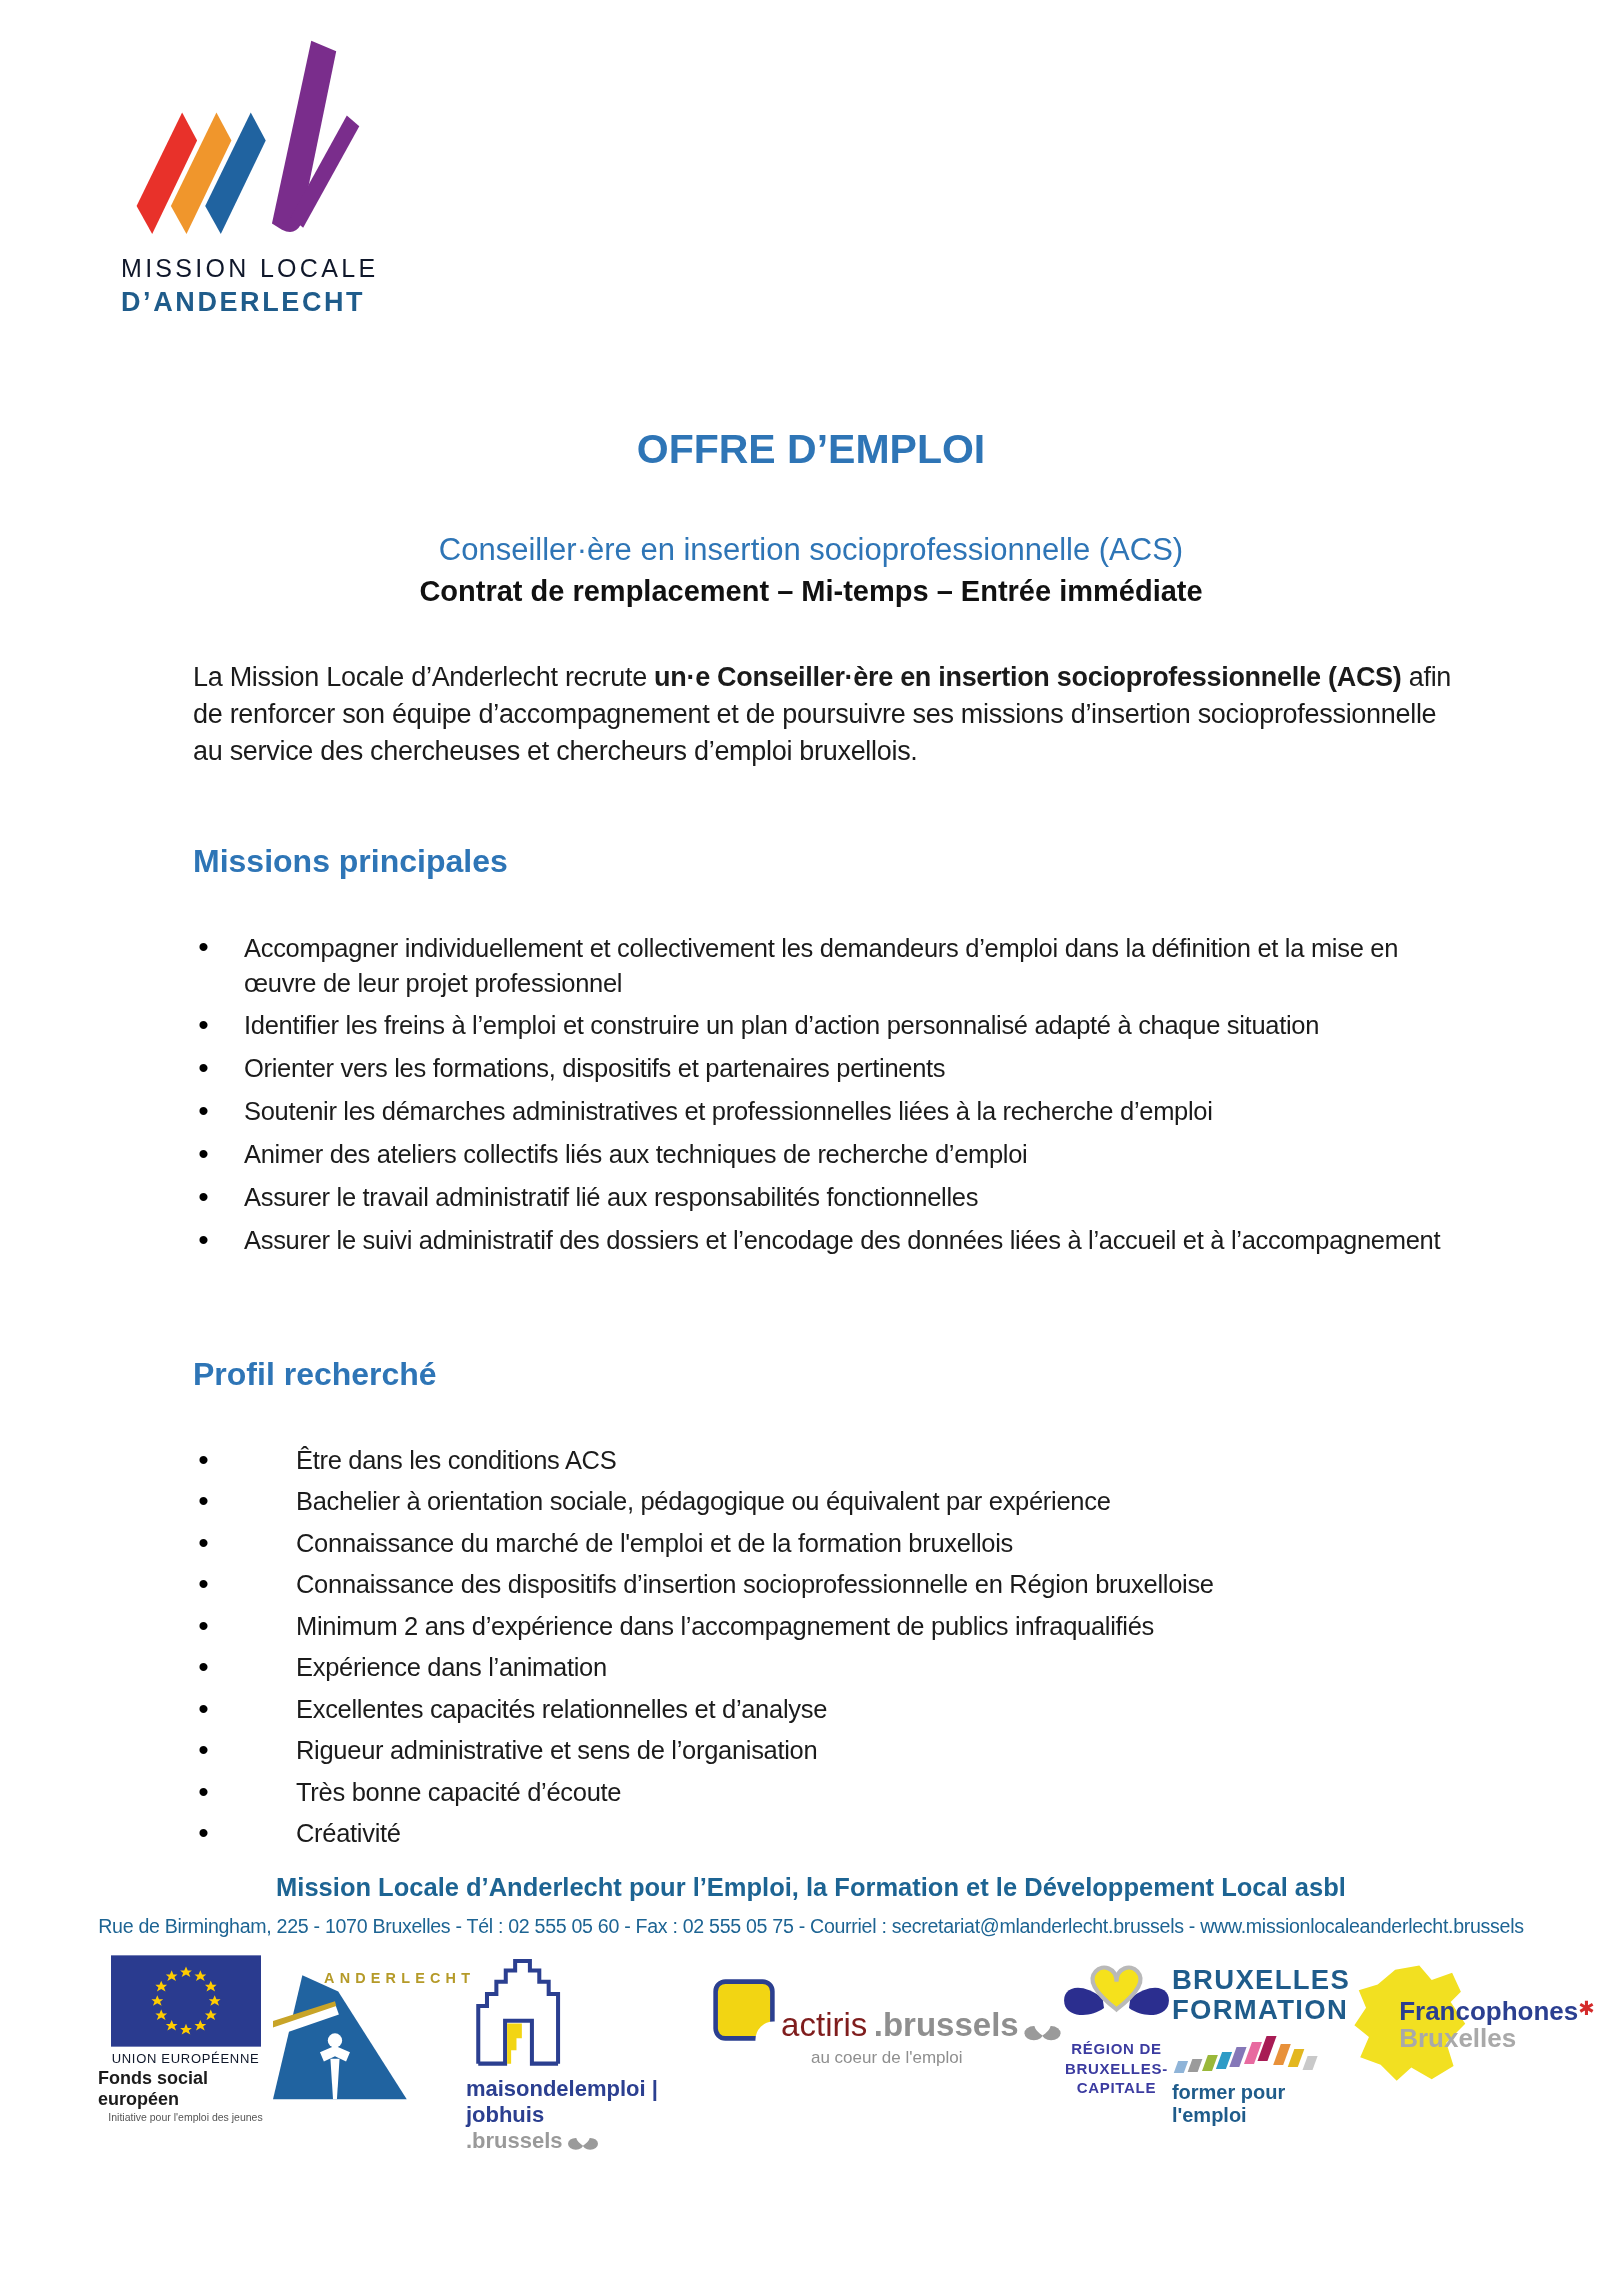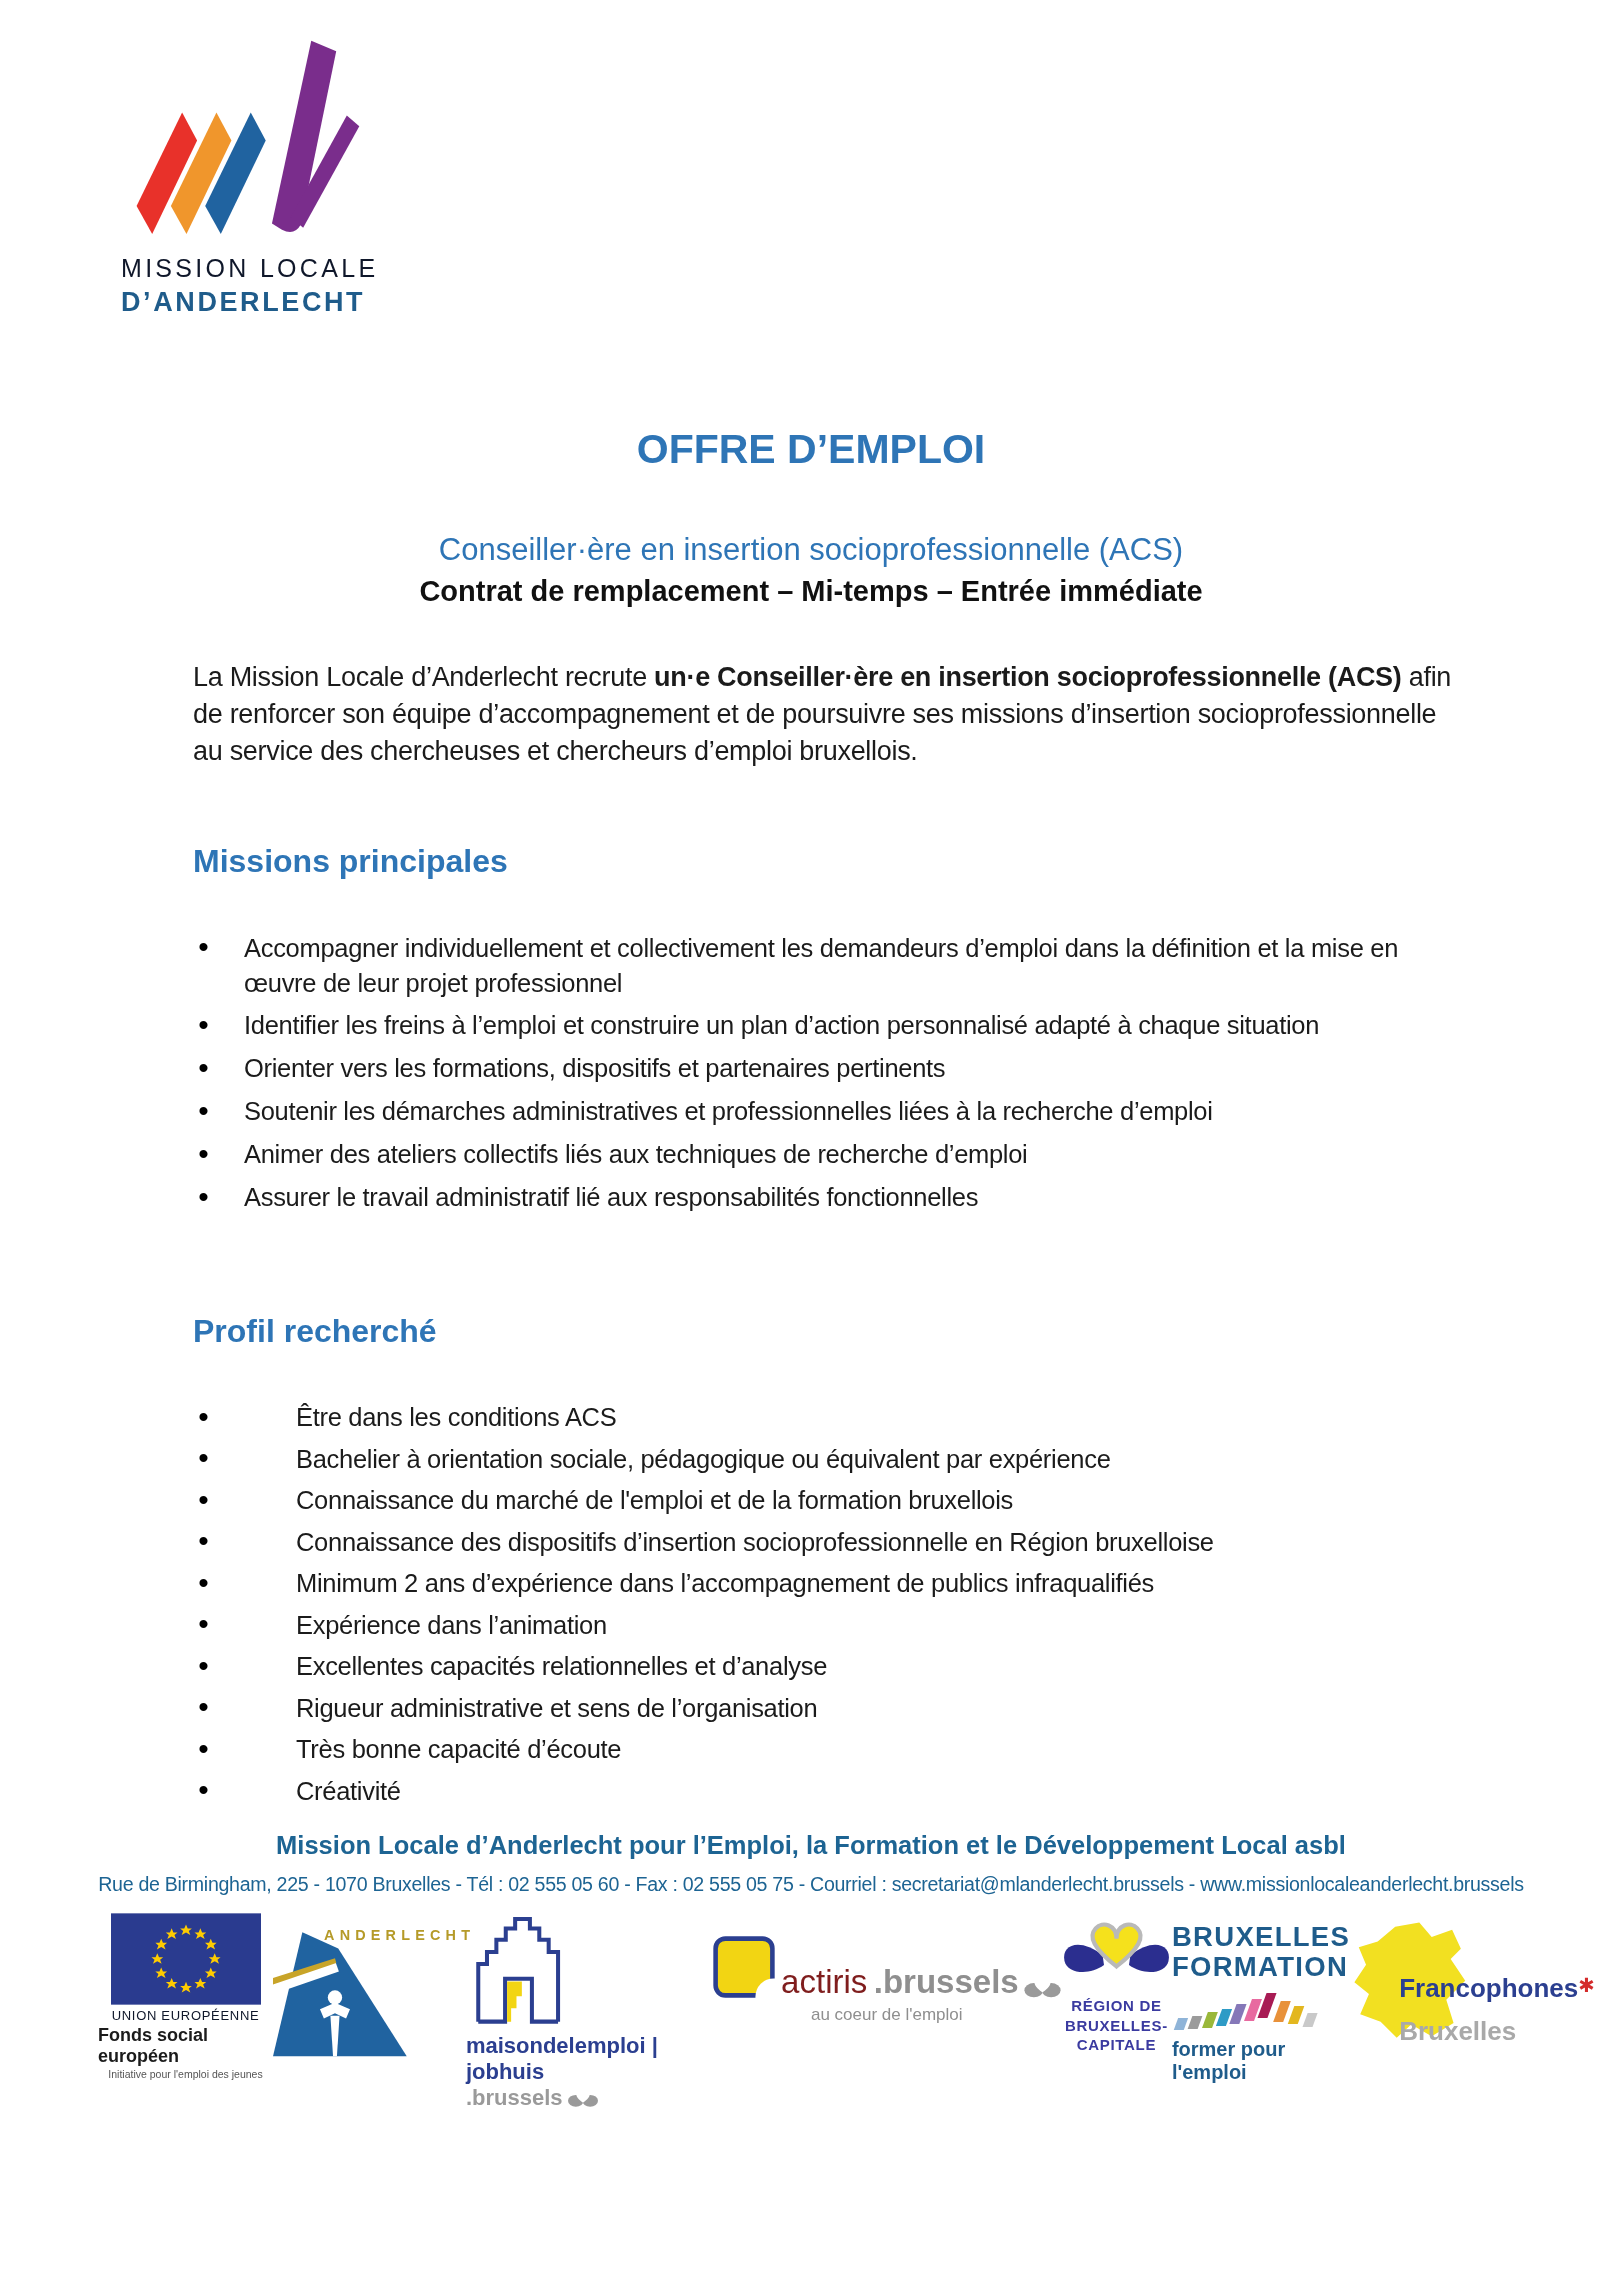--- a/index.html
+++ b/index.html
@@ -50,21 +50,21 @@
   .actiris-tagline{font-size:17px;color:#8f8f8f;margin-top:6.5px;}
   .region-box{display:flex;flex-direction:column;align-items:center;margin-top:5.2px;justify-content:space-between;}
   .region-text{font-size:15px;font-weight:bold;color:#3b3ba0;text-align:center;line-height:19.6px;letter-spacing:0.7px;margin-top:6.5px;}
   .formation-box{display:flex;flex-direction:column;align-items:flex-start;margin-top:9.2px;}
   .formation-title{font-size:27.5px;font-weight:bold;color:#1f5c8b;line-height:30px;letter-spacing:1.3px;}
   .formation-ribbons{display:flex;align-items:flex-end;gap:4.6px;height:39px;margin:9.2px 0 0 3.9px;}
   .formation-ribbons span{display:inline-block;width:9.8px;transform:skewX(-20deg);}
   .formation-tagline{font-size:20px;font-weight:bold;color:#1f5c8b;margin-top:7.9px;}
   .franco-box{position:relative;width:216px;height:150px;margin-top:6.5px;}
   .franco-box svg{position:absolute;left:0;top:0;}
-  .franco-text{position:absolute;left:49px;top:47px;line-height:38px;white-space:nowrap;}
+  .franco-text{position:absolute;left:49px;top:35px;line-height:23px;white-space:nowrap;}
   .franco-line1{font-size:26px;font-weight:bold;color:#2b3f90;}
   .franco-mark{color:#d42a2a;font-size:19.6px;vertical-align:super;}
   .franco-line2{font-size:26px;font-weight:bold;color:#a9a9a9;}
 </style>
 </head>
 <body>
 
 <div class="page">
 
   <div class="brand">
@@ -88,20 +88,21 @@
     <p class="intro"><span>La Mission Locale d’Anderlecht recrute </span><b>un·e Conseiller·ère en insertion socioprofessionnelle (ACS)</b><span> afin de renforcer son équipe d’accompagnement et de poursuivre ses missions d’insertion socioprofessionnelle au service des chercheuses et chercheurs d’emploi bruxellois.</span></p>
 
     <h2 class="section-heading">Missions principales</h2>
     <ul class="bullets">
       <li>Accompagner individuellement et collectivement les demandeurs d’emploi dans la définition et la mise en œuvre de leur projet professionnel</li>
       <li>Identifier les freins à l’emploi et construire un plan d’action personnalisé adapté à chaque situation</li>
       <li>Orienter vers les formations, dispositifs et partenaires pertinents</li>
       <li>Soutenir les démarches administratives et professionnelles liées à la recherche d’emploi</li>
       <li>Animer des ateliers collectifs liés aux techniques de recherche d’emploi</li>
       <li>Assurer le travail administratif lié aux responsabilités fonctionnelles</li>
+      <li>Assurer le suivi administratif des dossiers et l’encodage des données liées à l’accueil et à l’accompagnement</li>
     </ul>
 
     <h2 class="section-heading second">Profil recherché</h2>
     <ul class="bullets wide-indent">
       <li>Être dans les conditions ACS</li>
       <li>Bachelier à orientation sociale, pédagogique ou équivalent par expérience</li>
       <li>Connaissance du marché de l'emploi et de la formation bruxellois</li>
       <li>Connaissance des dispositifs d’insertion socioprofessionnelle en Région bruxelloise</li>
       <li>Minimum 2 ans d’expérience dans l’accompagnement de publics infraqualifiés</li>
       <li>Expérience dans l’animation</li>

